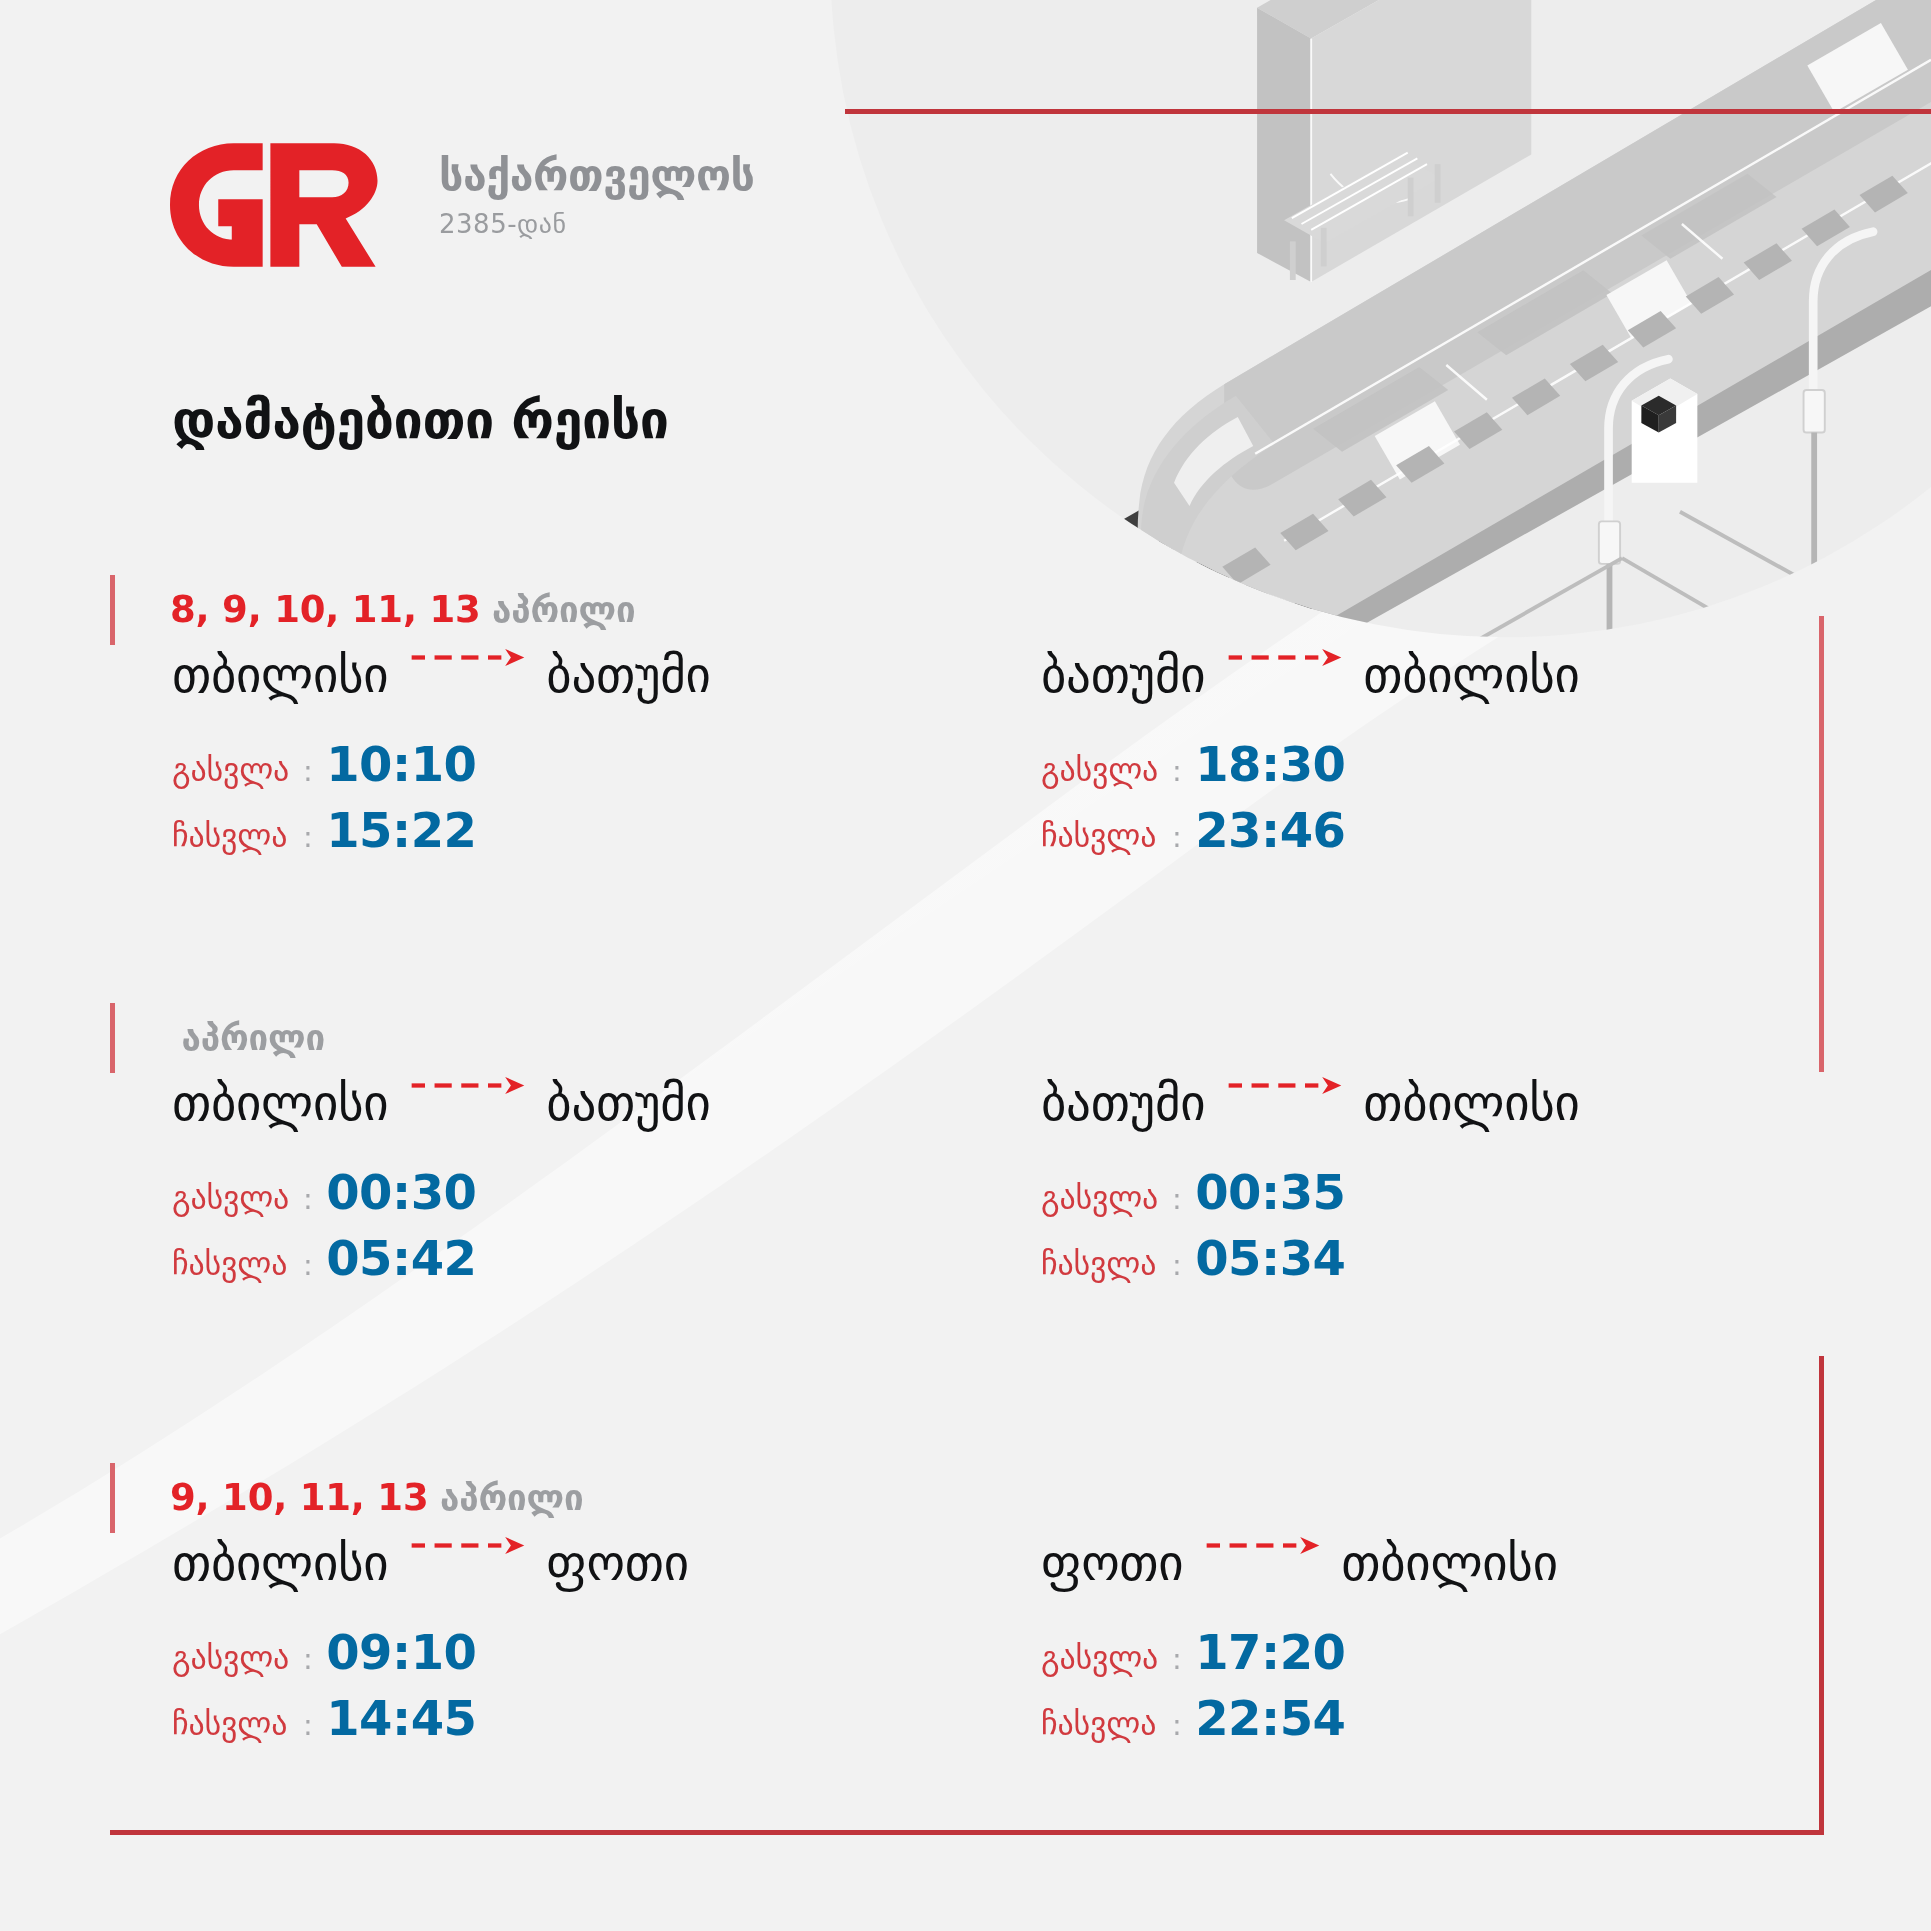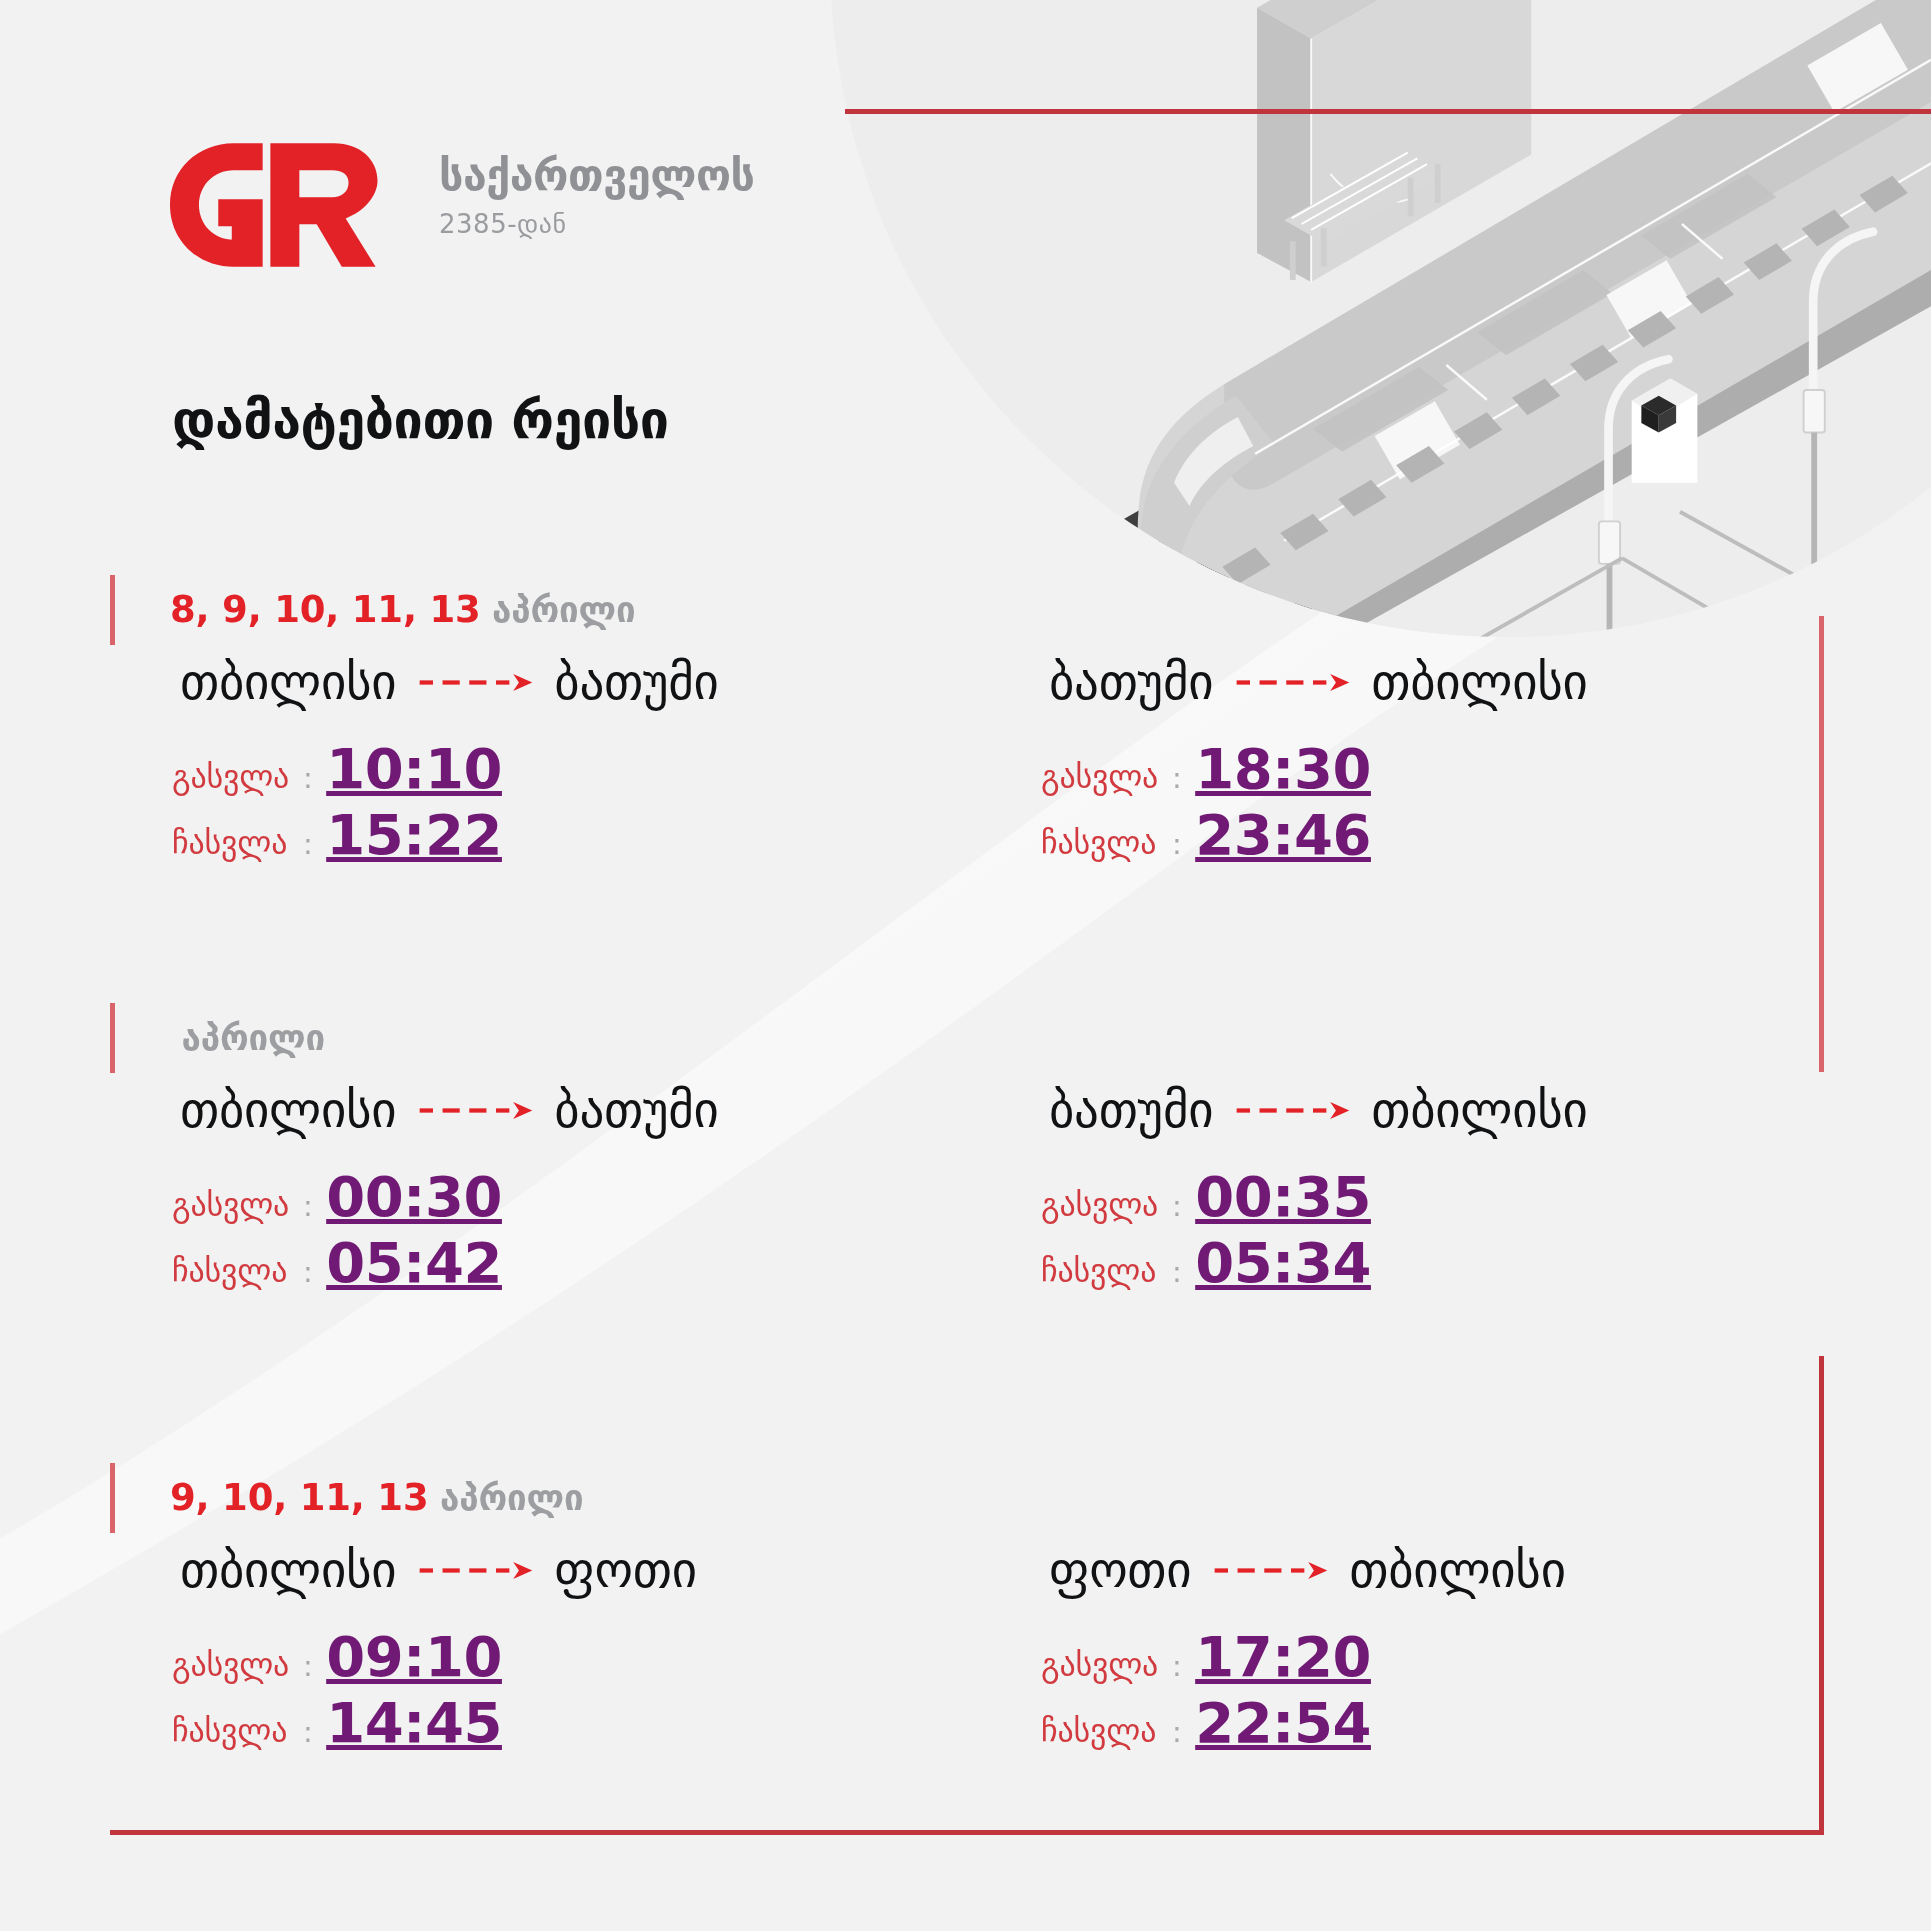--- a/index.html
+++ b/index.html
@@ -125,24 +125,23 @@
   .cols {
     position: relative;
     height: 222px;
   }
   .col { position: absolute; top: 0; }
   .col-left  { left: 172px; }
   .col-right { left: 1041px; }
 
   .route {
     display: flex;
-    align-items: center;
+    align-items: flex-start;
     height: 70px;
     white-space: nowrap;
-    margin-left: 8px;
   }
   .station {
     font-size: 49px;
     font-weight: 400;
     color: #111214;
     letter-spacing: -0.3px;
   }
   .arrow-icon {
     width: 116px;
     height: 21px;
@@ -164,25 +163,24 @@
     color: #d13a3f;
     letter-spacing: -0.2px;
     min-width: 127px;
   }
   .time-colon {
     font-size: 29px;
     color: #a8a9ac;
     margin: 0 13.5px 0 3.9px;
   }
   .time-value {
-    font-size: 56px;
+    font-size: 48px;
     font-weight: 700;
-    color: #701a75;
+    color: #0369a1;
     letter-spacing: -0.5px;
-    text-decoration: underline;
   }
 </style>
 </head>
 <body>
 
 <svg id="bg-art" viewBox="0 0 2000 2000" xmlns="http://www.w3.org/2000/svg">
   <defs>
     <linearGradient id="swoosh-grad" x1="0" y1="0" x2="1" y2="1">
       <stop offset="0%" stop-color="#ffffff" stop-opacity="0.95"></stop>
       <stop offset="100%" stop-color="#ffffff" stop-opacity="0.35"></stop>

